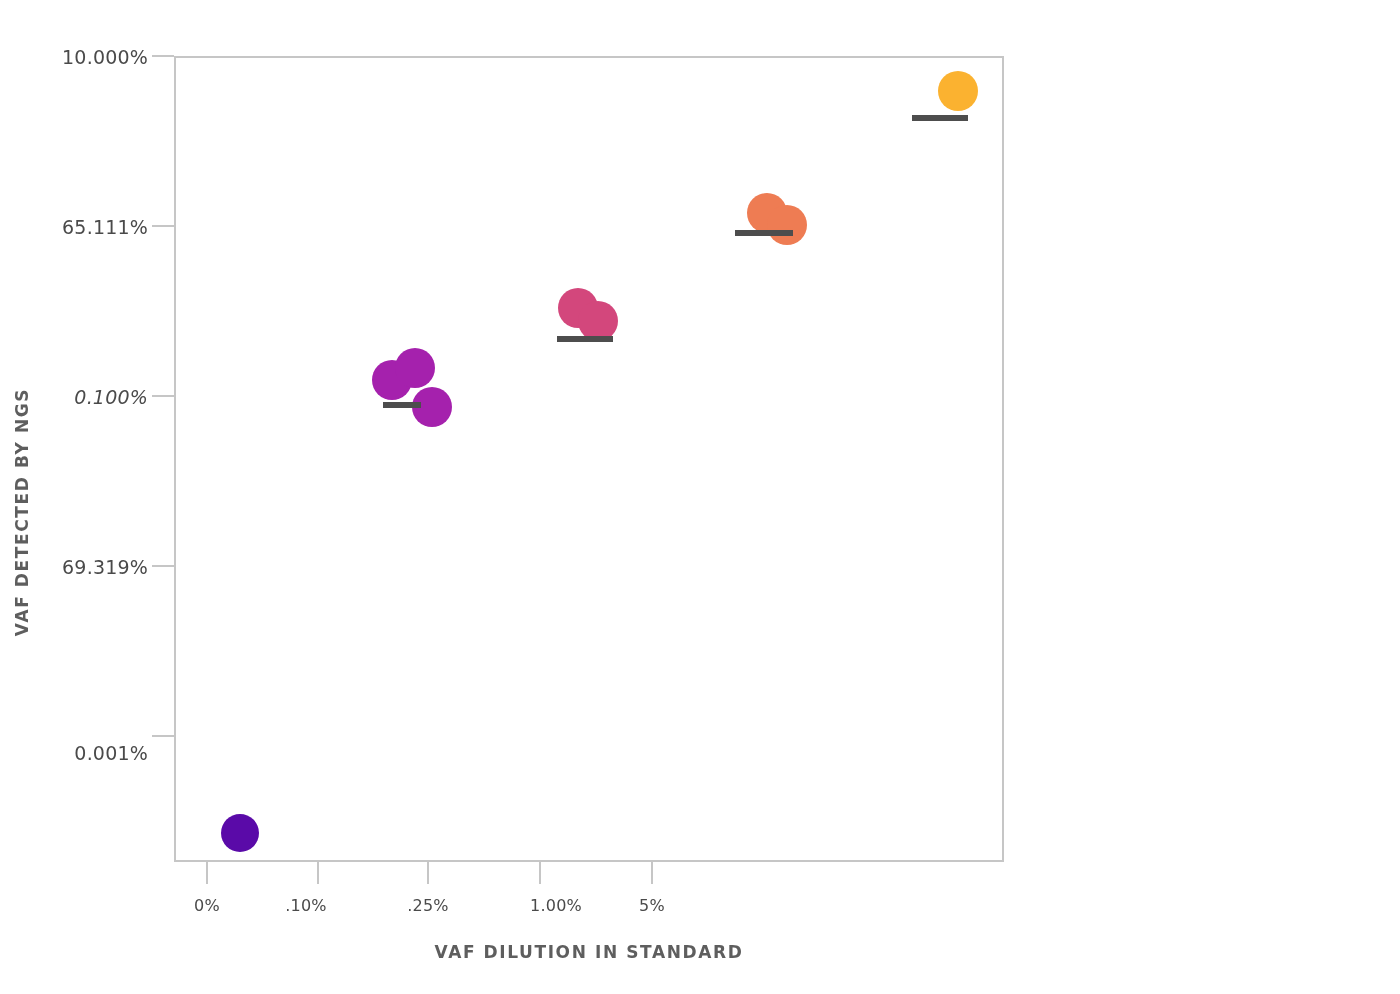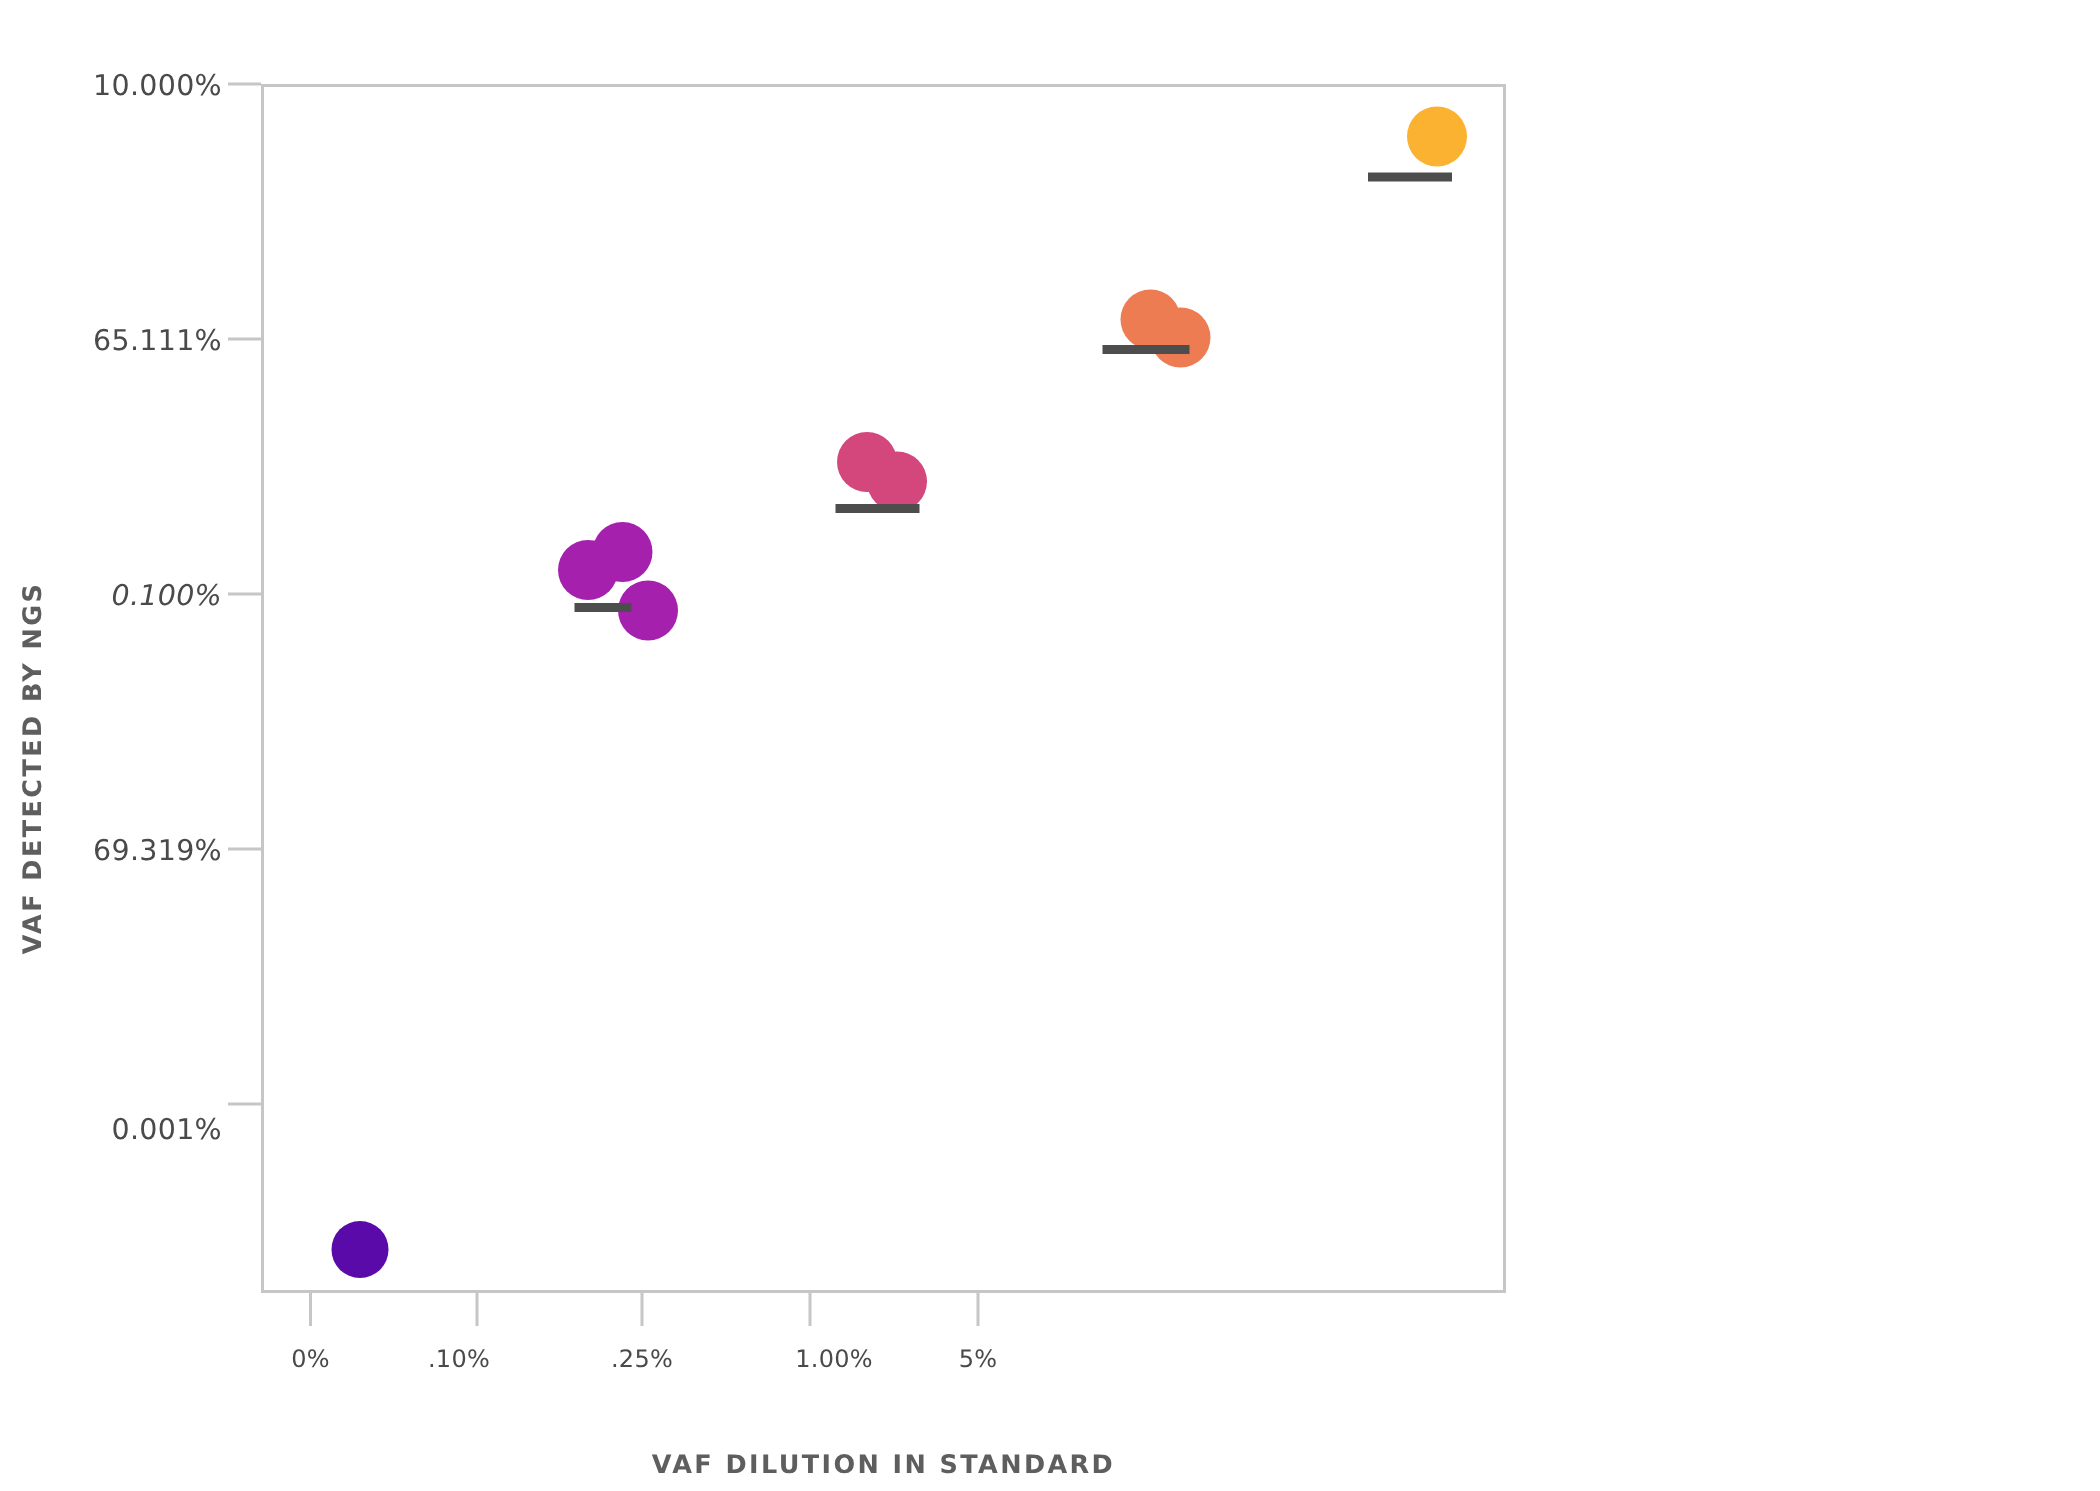--- a/index.html
+++ b/index.html
@@ -60,21 +60,20 @@
     position: absolute;
     left: 174px;
     top: 942px;
     width: 830px;
     text-align: center;
     font-size: 17px;
     font-weight: bold;
     letter-spacing: 1.6px;
     color: #5e5e5e;
     white-space: nowrap;
-    margin-top: 25px;
   }
 
   
   .y-tick {
     position: absolute;
     left: 152px;
     width: 22px;
     height: 2px;
     background: #c6c6c6;
   }

